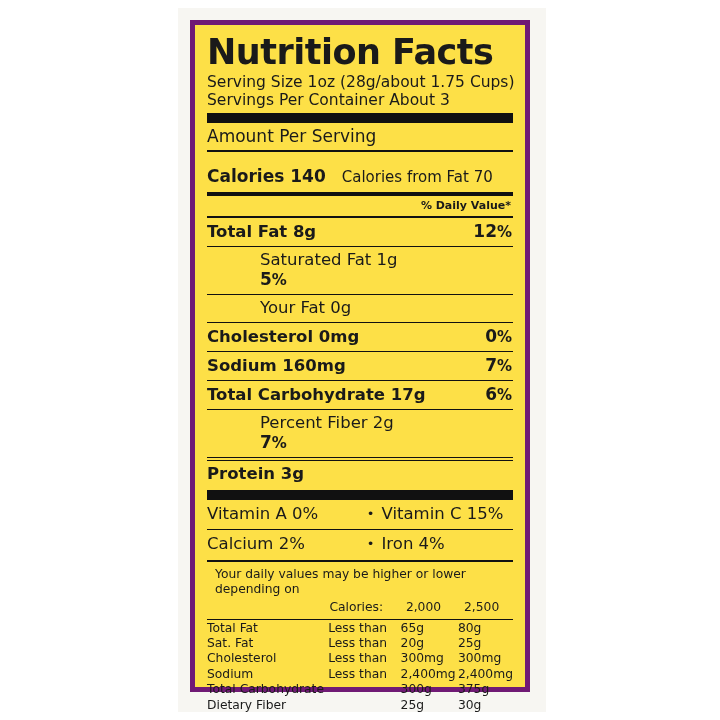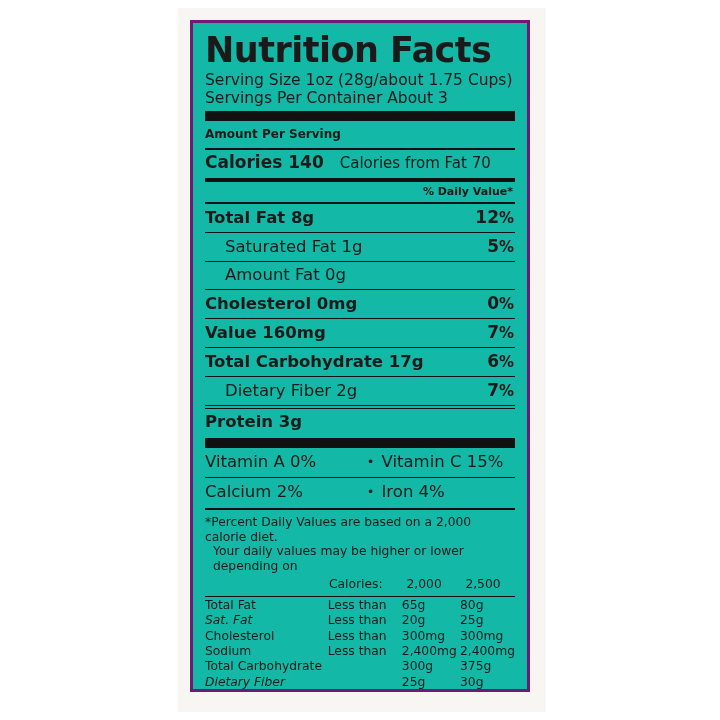--- a/index.html
+++ b/index.html
@@ -31,22 +31,22 @@
     height: 704px;
     background: #f7f6f2;
   }
 
   .panel {
     position: absolute;
     left: 190px;
     top: 20px;
     width: 340px;
     height: 672px;
-    background: #14b8a6;
-    border: 3px solid #701a75;
+    background: #fde047;
+    border: 5px solid #701a75;
     box-sizing: border-box;
     padding: 0 0 0 0;
   }
 
   .inner {
     padding: 6px 12px 6px 12px;
     box-sizing: border-box;
     height: 100%;
   }
 
@@ -77,30 +77,30 @@
   .rule-thick {
     border-bottom: 10px solid #111111;
     margin: 4px 0 0 0;
   }
   .rule-hair {
     border-bottom: 1.5px solid #111111;
     margin: 2px 0 0 0;
   }
 
   .amount-per {
-    font-size: 12px;
-    font-weight: bold;
+    font-size: 17px;
+    font-weight: normal;
     line-height: 20px;
     padding: 3px 0 1px 0;
   }
 
   .cal-row {
     display: flex;
     align-items: baseline;
-    padding: 2px 0 2px 0;
+    padding: 14px 0 2px 0;
     font-size: 17px;
   }
   .cal-row .cal-main {
     font-weight: bold;
     white-space: nowrap;
   }
   .cal-row .cal-from {
     margin-left: 16px;
     white-space: nowrap;
     font-size: 15px;
@@ -130,21 +130,21 @@
   .row .val {
     font-weight: bold;
     white-space: nowrap;
     font-size: 17px;
     margin-left: 33px;
   }
   .row .val .pct {
     font-weight: bold;
     font-size: 15px;
   }
-  .indent-1 { padding-left: 20px; }
+  .indent-1 { padding-left: 20px; flex-direction: column; }
 
   .vit-row {
     display: flex;
     align-items: center;
     font-size: 16.5px;
     padding: 4px 1px 4px 0;
   }
   .vit-row .c1 { width: 50%; white-space: nowrap; }
   .vit-row .dot { width: 22px; text-align: center; font-size: 13px; }
   .vit-row .c2 { flex: 1; white-space: nowrap; }
@@ -165,21 +165,21 @@
   table.dv-table td {
     padding: 0.6px 0;
     vertical-align: top;
     white-space: nowrap;
   }
   td.c-name { width: 40%; }
   td.c-less { width: 25%; }
   td.c-2000 { width: 19%; }
   td.c-2500 { width: 16%; }
   tr.hdr td { padding-bottom: 3px; }
-  .sub-ind { padding-left: 9px; font-style: italic; }
+  .sub-ind { padding-left: 9px; }
 </style>
 </head>
 <body>
 
 <div id="page">
   <div class="label-bg"></div>
 
   <div class="panel">
     <div class="inner">
 
@@ -210,45 +210,45 @@
       </div>
       <div class="rule-hair"></div>
 
       <div class="row indent-1">
         <span class="name">Saturated Fat  1g</span>
         <span class="val"><span>5</span><span class="pct">%</span></span>
       </div>
       <div class="rule-hair"></div>
 
       <div class="row indent-1">
-        <span class="name">Amount Fat 0g</span>
+        <span class="name">Your Fat 0g</span>
         <span class="val"><span></span></span>
       </div>
       <div class="rule-hair"></div>
 
       <div class="row">
         <span class="name"><b>Cholesterol 0mg</b></span>
         <span class="val"><span>0</span><span class="pct">%</span></span>
       </div>
       <div class="rule-hair"></div>
 
       <div class="row">
-        <span class="name"><b>Value 160mg</b></span>
+        <span class="name"><b>Sodium 160mg</b></span>
         <span class="val"><span>7</span><span class="pct">%</span></span>
       </div>
       <div class="rule-hair"></div>
 
       <div class="row">
         <span class="name"><b>Total Carbohydrate 17g</b></span>
         <span class="val"><span>6</span><span class="pct">%</span></span>
       </div>
       <div class="rule-hair"></div>
 
       <div class="row indent-1">
-        <span class="name">Dietary Fiber 2g</span>
+        <span class="name">Percent Fiber 2g</span>
         <span class="val"><span>7</span><span class="pct">%</span></span>
       </div>
       <div class="rule-hair"></div>
 
       <div class="rule-hair"></div>
 
       <div class="row">
         <span class="name"><b>Protein 3g</b></span>
         <span class="val"><span></span></span>
       </div>
@@ -264,21 +264,20 @@
 
       <div class="vit-row">
         <span class="c1">Calcium 2%</span>
         <span class="dot">•</span>
         <span class="c2">Iron 4%</span>
       </div>
 
       <div class="rule-thin"></div>
 
       <div class="footnote">
-        <span>*Percent Daily Values are based on a 2,000 calorie diet.</span>
         <span class="ind">Your daily values may be higher or lower depending on</span>
       </div>
 
       <table class="dv-table">
         <tbody>
             <tr class="hdr">
           <td class="c-name"></td>
           <td class="c-less">Calories:</td>
           <td class="c-2000">2,000</td>
           <td class="c-2500">2,500</td>

